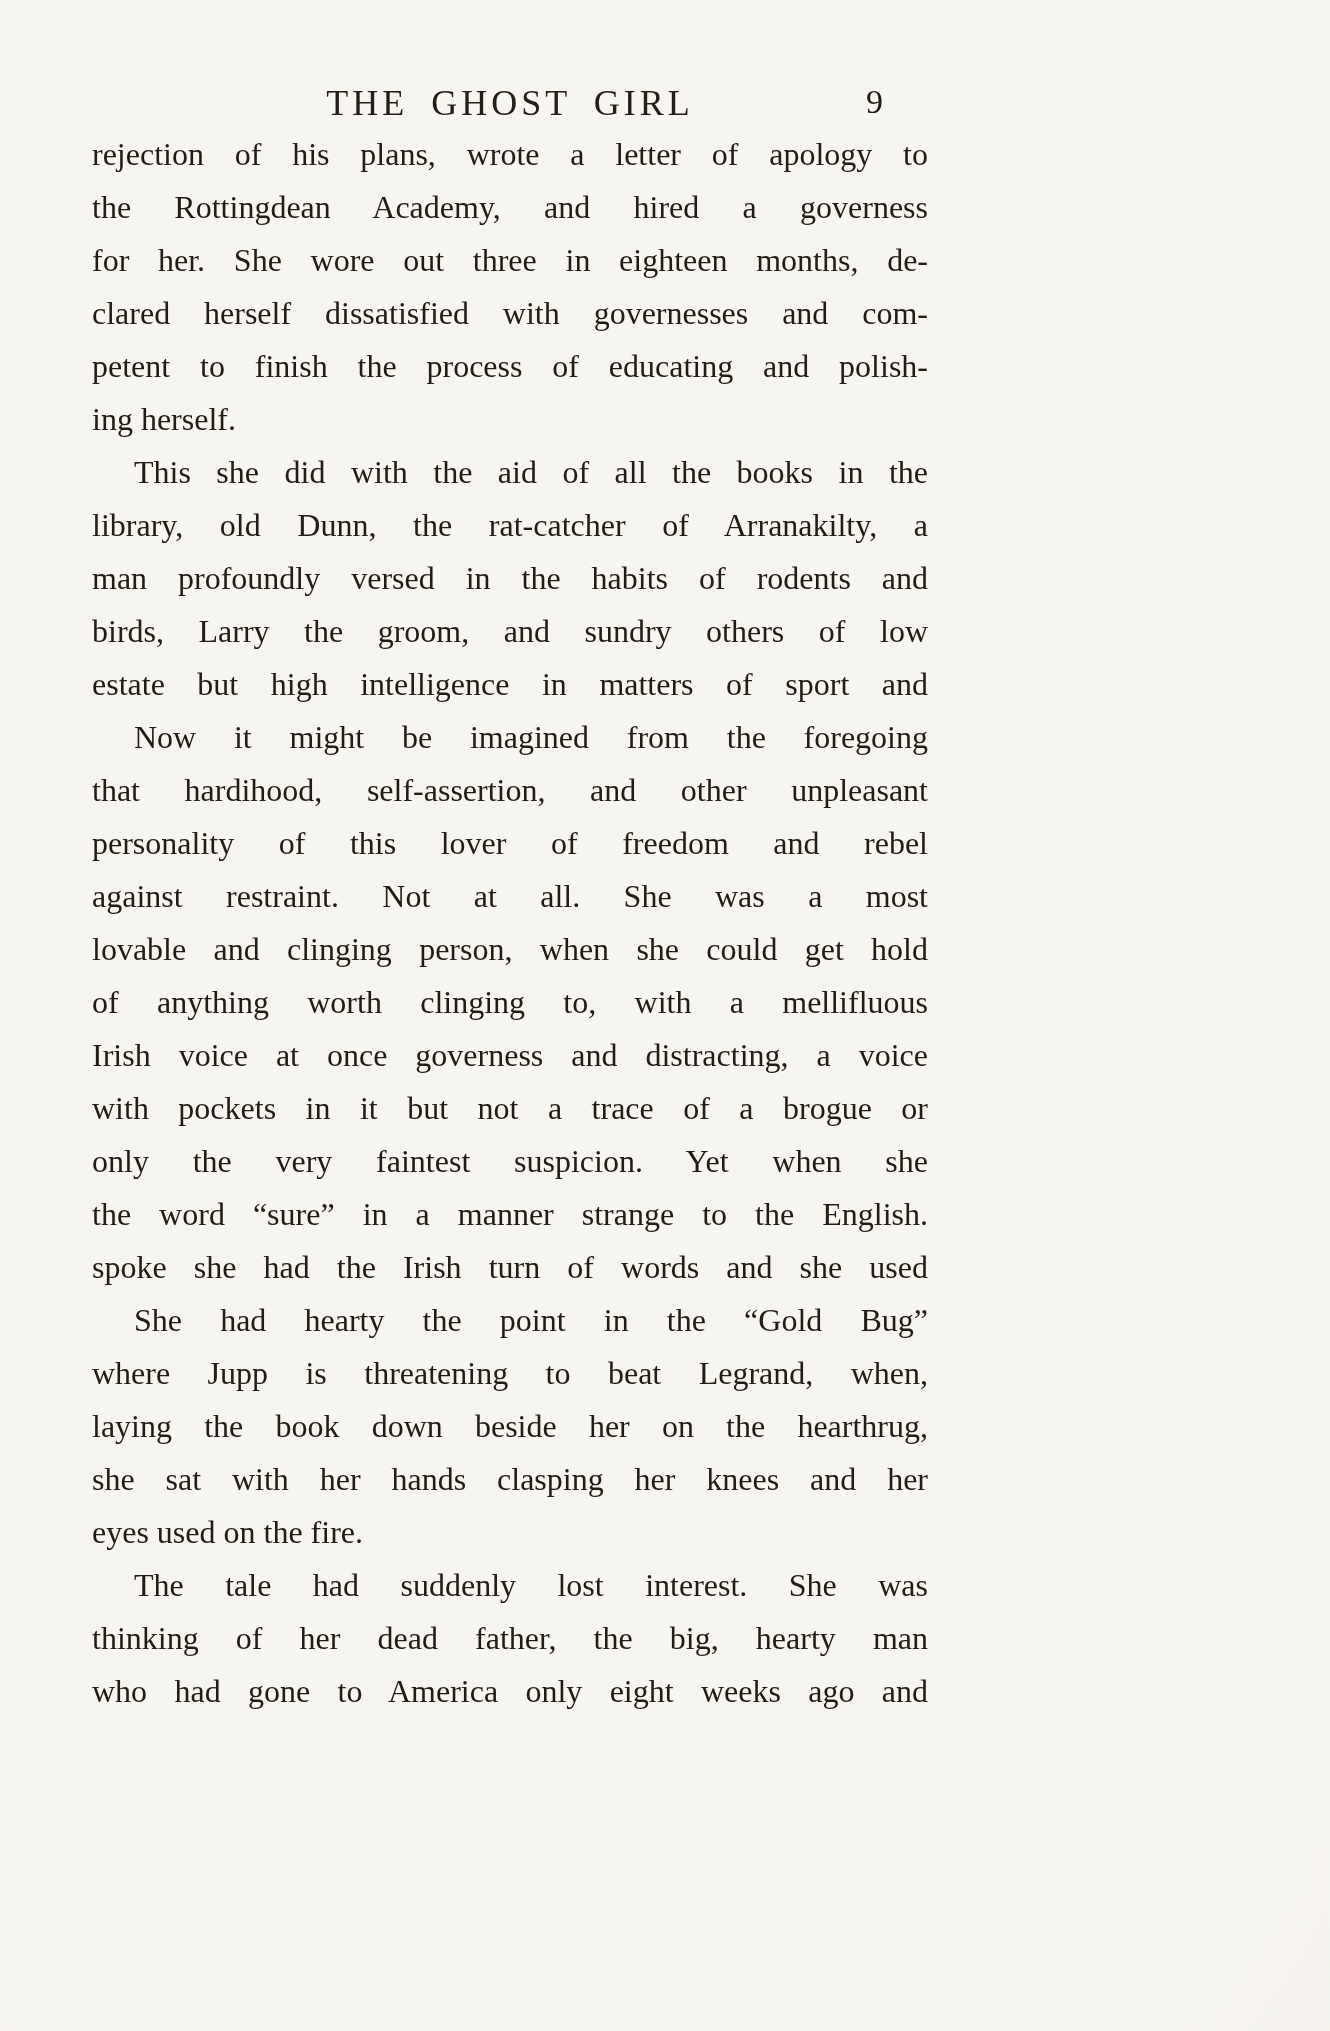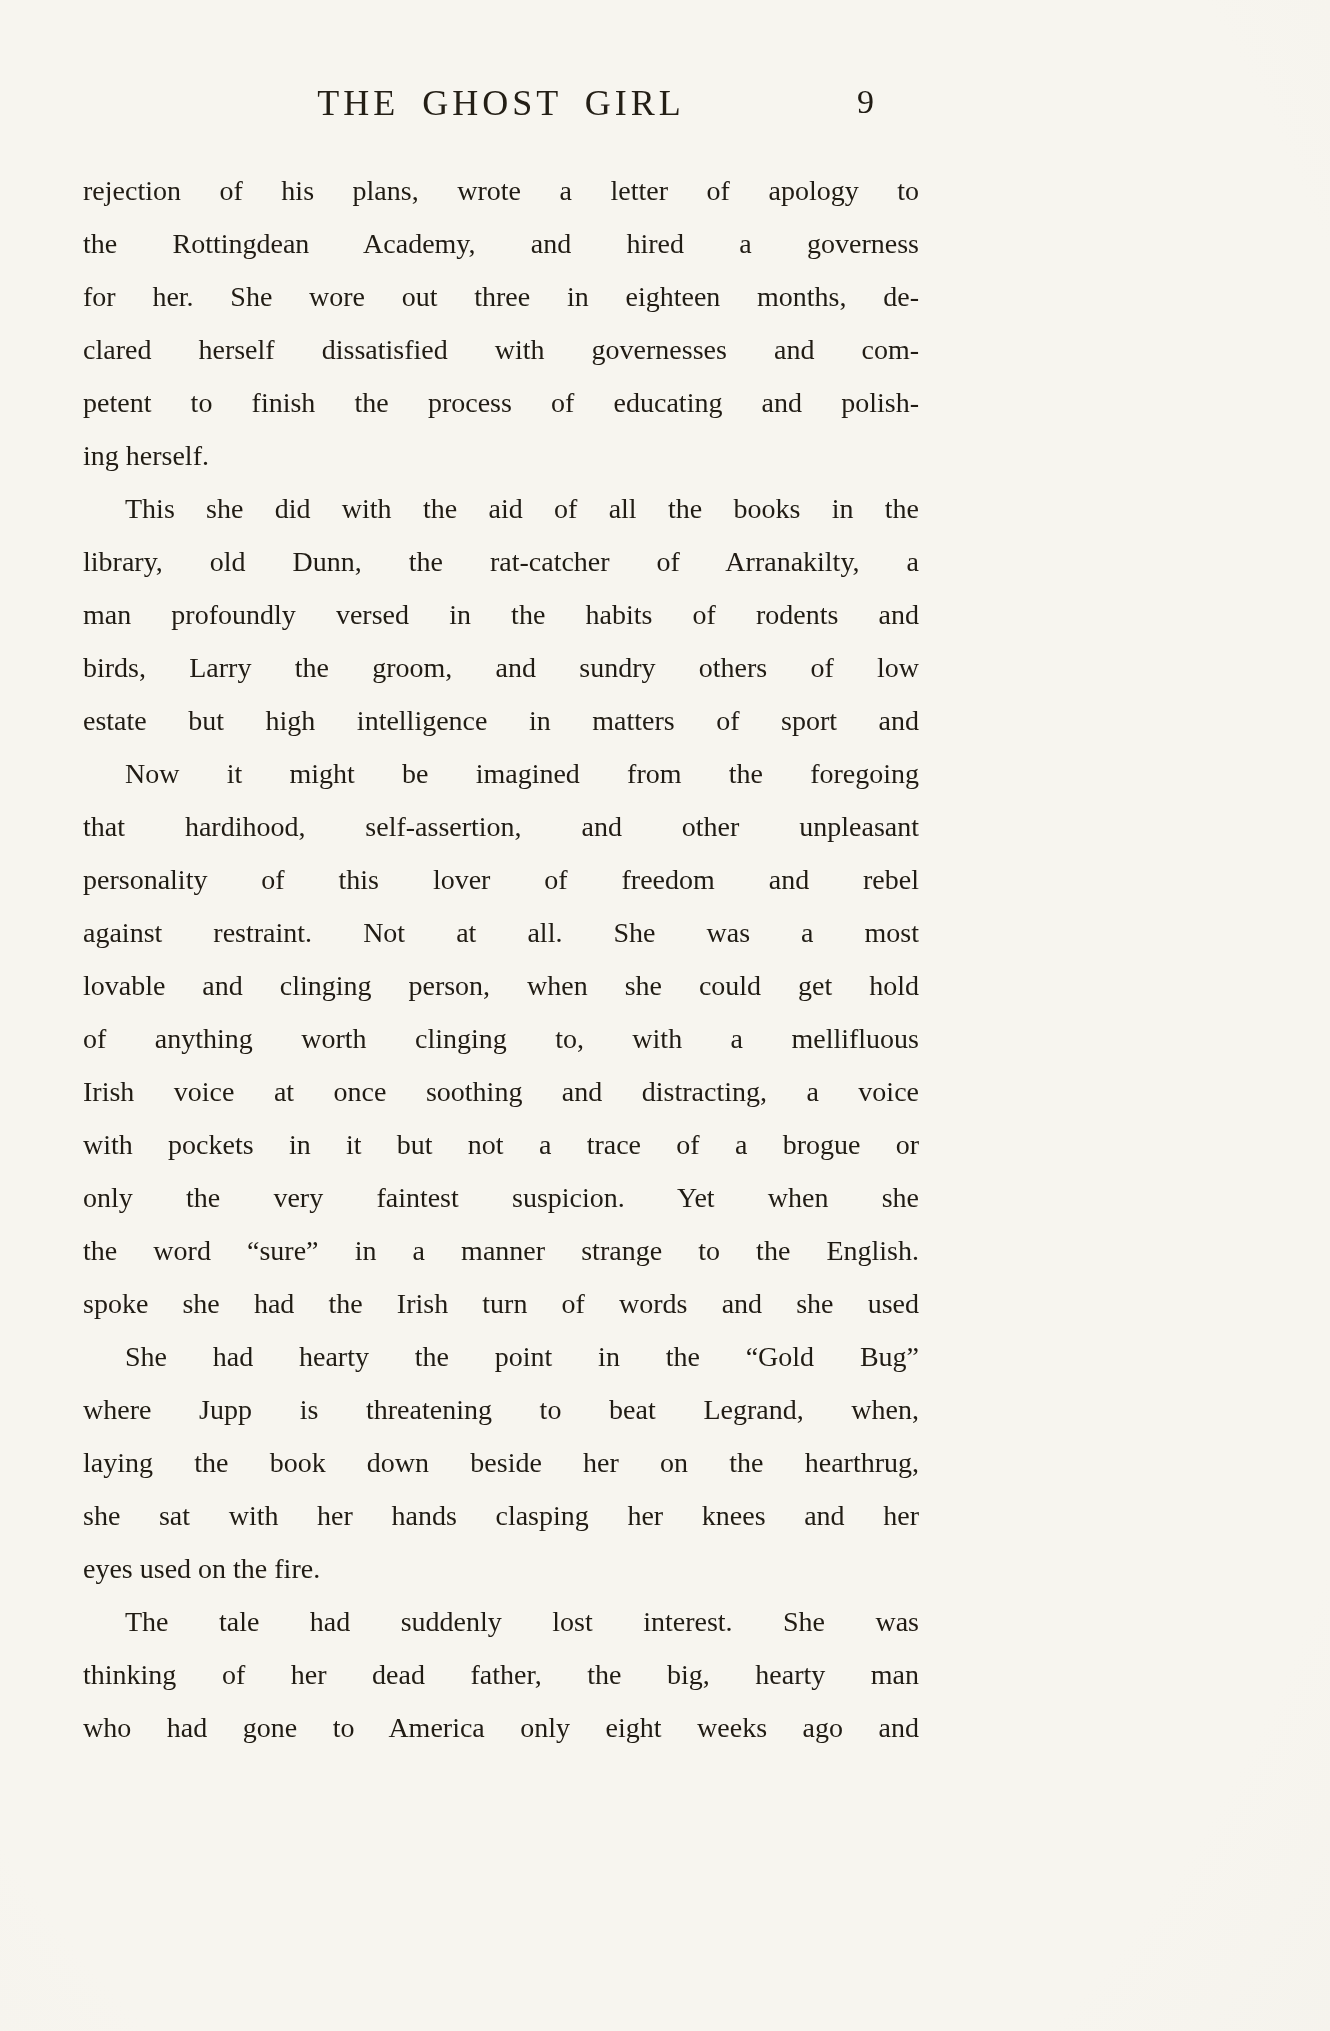--- a/index.html
+++ b/index.html
@@ -16,21 +16,21 @@
     position: relative;
     width: 1330px;
     height: 2031px;
     overflow: hidden;
     background:
       radial-gradient(ellipse 1400px 2200px at 45% 45%, #f7f5ef 60%, #f1efe8 100%);
   }
 
   .content {
     position: absolute;
-    left: 83px;
+    left: 92px;
     top: 82px;
     width: 836px;
   }
 
   .header {
     position: relative;
     height: 46px;
   }
 
   .title {
@@ -43,22 +43,21 @@
 
   .pagenum {
     position: absolute;
     right: 44px;
     top: 1px;
     font-size: 34px;
     letter-spacing: 1px;
   }
 
   .body {
-    margin-top: 36px;
-    font-size: 28px;
+    font-size: 32px;
     line-height: 53px;
   }
 
   .paragraph { margin: 0; }
 
   .line {
     text-align: justify;
     text-align-last: justify;
     white-space: normal;
   }
@@ -95,21 +94,21 @@
           <div class="line">birds, Larry the groom, and sundry others of low</div>
           <div class="line">estate but high intelligence in matters of sport and</div>
         </div>
         <div class="paragraph">
           <div class="line indent">Now it might be imagined from the foregoing</div>
           <div class="line">that hardihood, self-assertion, and other unpleasant</div>
           <div class="line">personality of this lover of freedom and rebel</div>
           <div class="line">against restraint. Not at all. She was a most</div>
           <div class="line">lovable and clinging person, when she could get hold</div>
           <div class="line">of anything worth clinging to, with a mellifluous</div>
-          <div class="line">Irish voice at once soothing and distracting, a voice</div>
+          <div class="line">Irish voice at once governess and distracting, a voice</div>
           <div class="line">with pockets in it but not a trace of a brogue or</div>
           <div class="line">only the very faintest suspicion. Yet when she</div>
           <div class="line">the word “sure” in a manner strange to the English.</div>
           <div class="line">spoke she had the Irish turn of words and she used</div>
         </div>
         <div class="paragraph">
           <div class="line indent">She had hearty the point in the “Gold Bug”</div>
           <div class="line">where Jupp is threatening to beat Legrand, when,</div>
           <div class="line">laying the book down beside her on the hearthrug,</div>
           <div class="line">she sat with her hands clasping her knees and her</div>

